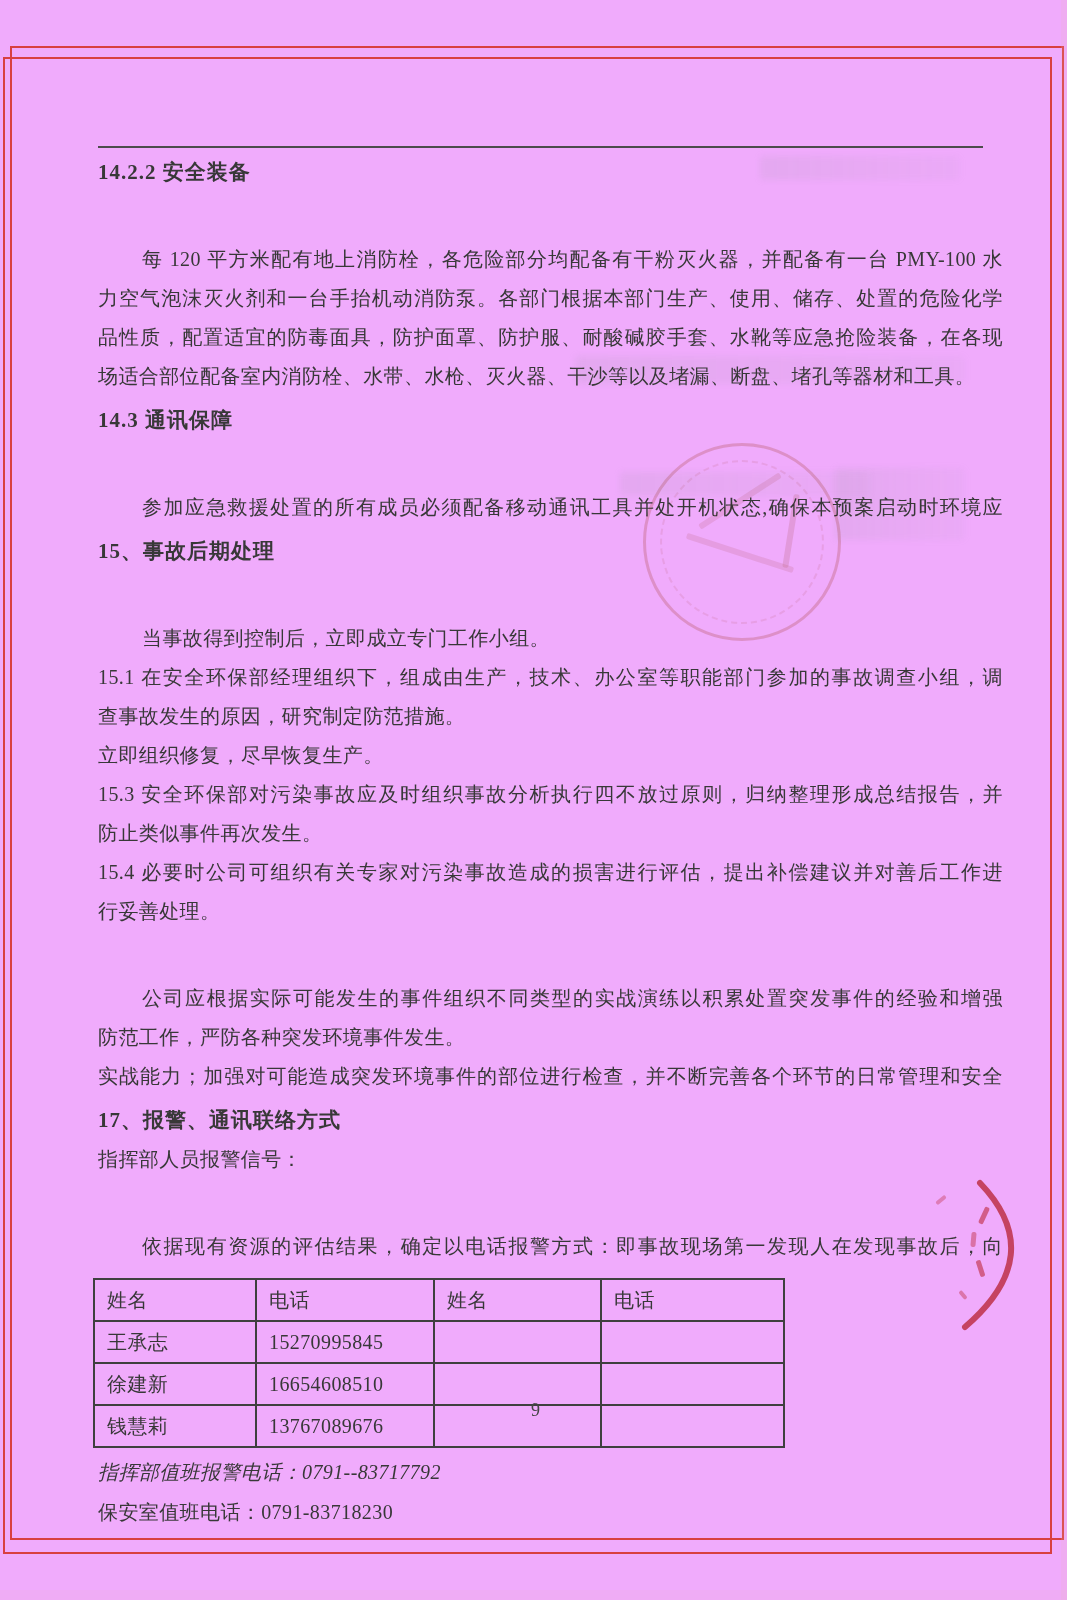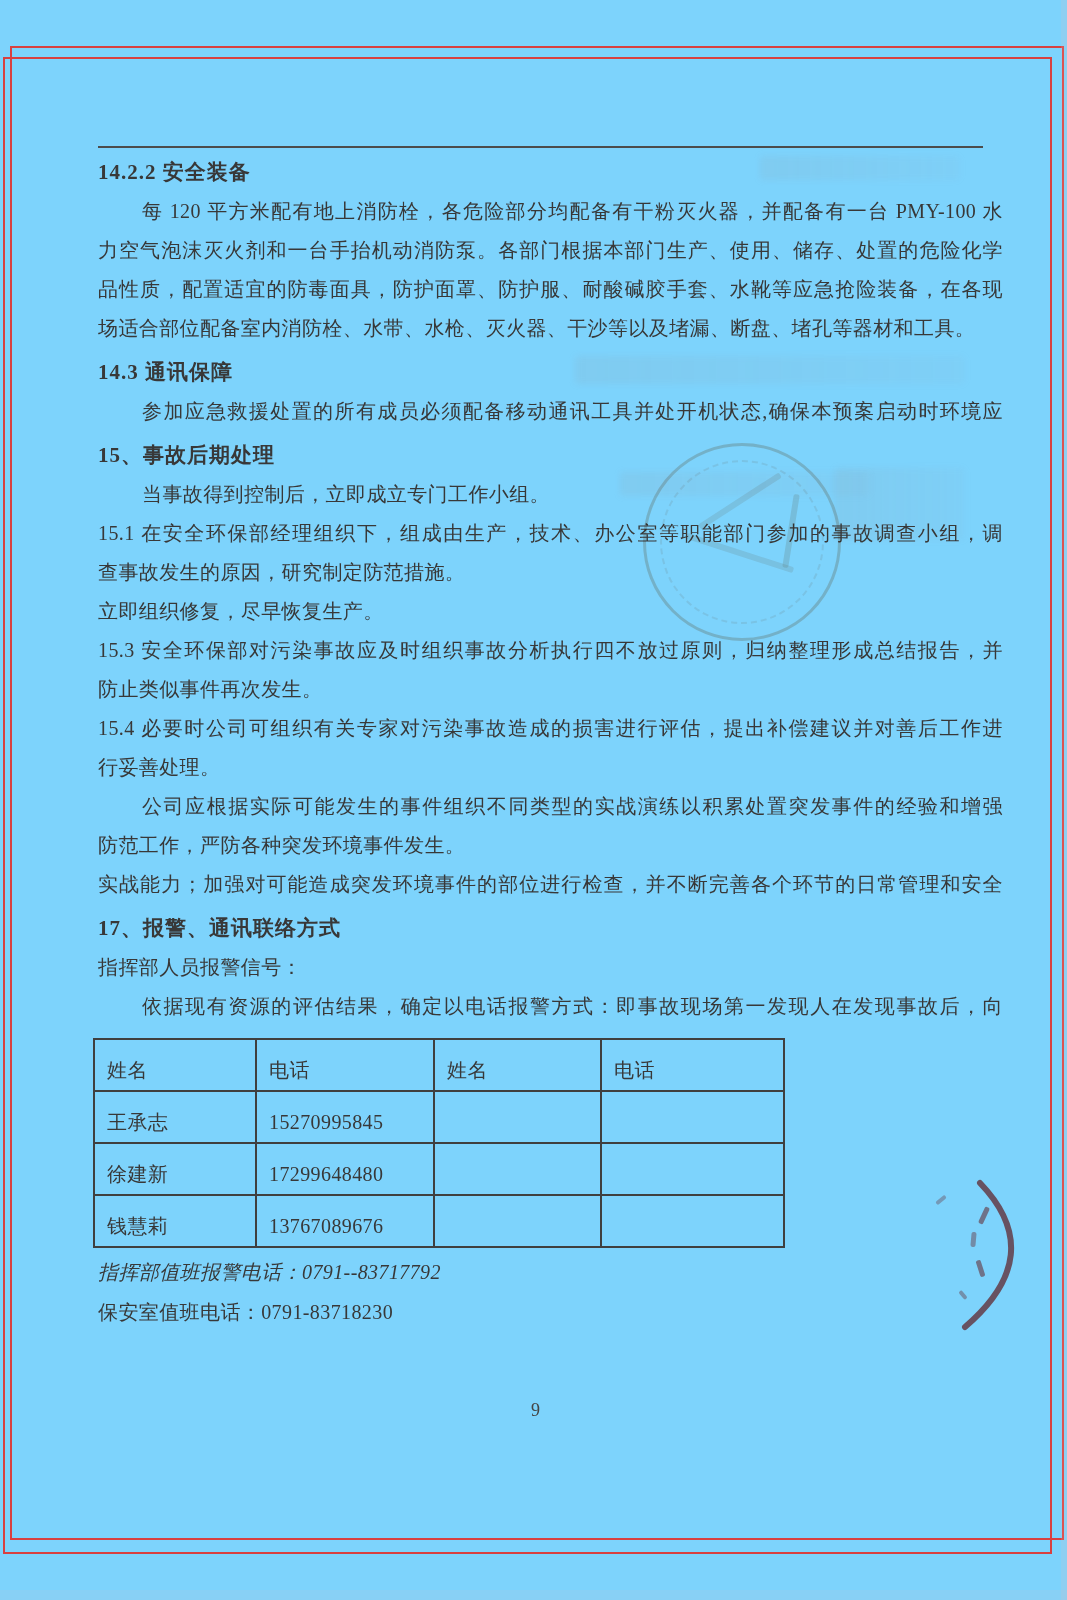--- a/index.html
+++ b/index.html
@@ -1,47 +1,47 @@
 <!DOCTYPE html>
 <html><head>
 <meta charset="utf-8">
 <style>
   html,body{margin:0;padding:0;background:#fbfaf8;}
   .page{
     position:relative;
     width:1067px;height:1600px;
-    background:#7dd3fc;
+    background:#f0abfc;
     overflow:hidden;
     font-family:"Liberation Serif","DejaVu Serif",serif;
     color:#383838;
   }
   
   .frame{position:absolute;border:2px solid #d84040;pointer-events:none;}
   .frame-a{left:10px;top:46px;width:1050px;height:1490px;}
   .frame-b{left:3px;top:57px;width:1045px;height:1493px;}
   .edge-tint{position:absolute;right:0;top:0;width:6px;height:1600px;
     background:rgba(238,186,186,0.16);}
   .edge-tint-b{position:absolute;left:0;bottom:0;width:1067px;height:10px;
     background:rgba(238,186,186,0.10);}
 
   
   .content{position:absolute;left:98px;top:146px;width:905px;}
   .rule{height:2px;background:#4c4c4c;width:885px;margin:0 0 2px 0;}
   .ln{font-size:20px;line-height:39px;letter-spacing:0.4px;white-space:nowrap;}
   .wrap{white-space:normal;}
   .fj{white-space:normal;text-align:justify;text-align-last:justify;}
-  .ind{text-indent:44px;}
+  .ind{text-indent:44px;margin-top:48px;}
   .hd{font-size:21px;line-height:39px;font-weight:bold;letter-spacing:1px;margin-top:5px;}
 
   
   .tbl{border-collapse:collapse;margin:12px 0 0 -5px;table-layout:fixed;}
   .tbl td{
     border:2px solid #3f3f3f;height:40px;
     font-size:20px;letter-spacing:0.4px;color:#383838;
-    padding:10px 4px 0 12px;vertical-align:middle;background:transparent;
+    padding:0 4px 0 12px;vertical-align:middle;background:transparent;
   }
   .foot1{margin-top:4px;line-height:40px;font-style:italic;}
   .foot2{line-height:40px;}
 
   .pageno{position:absolute;left:98px;top:1400px;width:875px;
     text-align:center;font-size:18px;color:#444;}
 
   
   .stamp-round{position:absolute;left:643px;top:443px;width:192px;height:192px;
     border:3px solid rgba(205,152,126,0.40);border-radius:50%;
@@ -136,21 +136,21 @@
           <td>电话</td>
         </tr>
         <tr>
           <td>王承志</td>
           <td>15270995845</td>
           <td></td>
           <td></td>
         </tr>
         <tr>
           <td>徐建新</td>
-          <td>17299648480</td>
+          <td>16654608510</td>
           <td></td>
           <td></td>
         </tr>
         <tr>
           <td>钱慧莉</td>
           <td>13767089676</td>
           <td></td>
           <td></td>
         </tr>
       </tbody>

